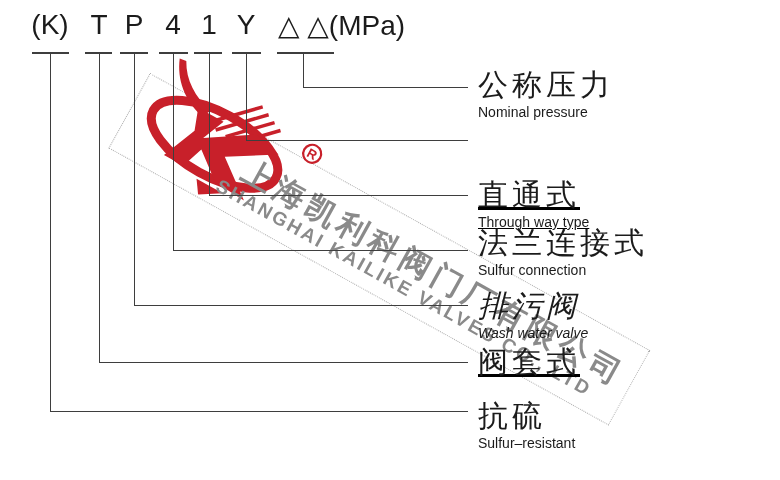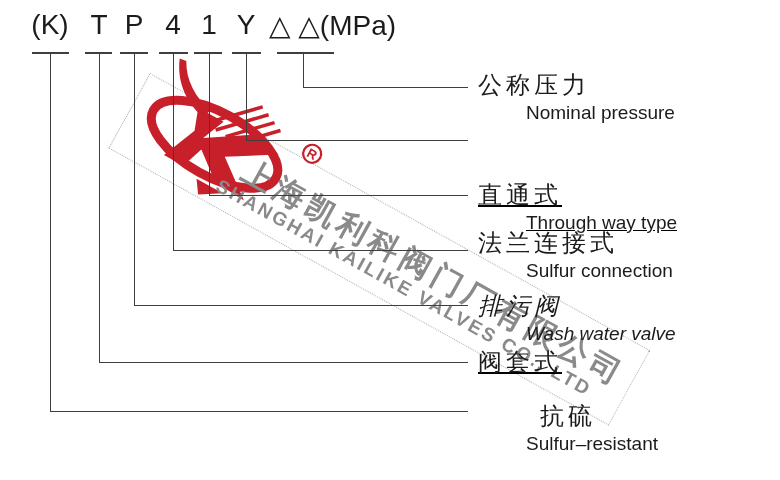--- a/index.html
+++ b/index.html
@@ -7,42 +7,42 @@
     position:relative;width:780px;height:480px;background:#ffffff;
     font-family:"Liberation Sans",sans-serif;overflow:hidden;
   }
   
   .code-char{
     position:absolute;top:9px;font-size:28px;color:#1b1b1b;
     transform:translateX(-50%);white-space:nowrap;z-index:3;
   }
   .code-char.wide{transform:none;}
   .c1{left:50px;} .c2{left:99px;} .c3{left:134px;} .c4{left:173px;}
-  .c5{left:209px;} .c6{left:246px;} .c7{left:269px;}
+  .c5{left:209px;} .c6{left:246px;} .c7{left:278px;}
   
   .tick{position:absolute;top:52px;height:0;border-top:2px solid #3e3e3e;z-index:3;}
   .t1{left:32px;width:37px;} .t2{left:85px;width:27px;} .t3{left:120px;width:28px;}
   .t4{left:159px;width:29px;} .t5{left:194px;width:28px;} .t6{left:232px;width:29px;}
   .t7{left:277px;width:57px;}
   
   .vline{position:absolute;top:53px;width:0;border-left:1.5px solid #3e3e3e;z-index:3;}
   .hline{position:absolute;height:0;border-top:1.5px solid #3e3e3e;z-index:3;}
   .v1{left:302.5px;height:34px;} .h1{left:302.5px;top:87px;width:165px;}
   .v2{left:245.5px;height:87px;} .h2{left:245.5px;top:140px;width:222px;}
   .v3{left:208.5px;height:142px;} .h3{left:208.5px;top:195px;width:259px;}
   .v4{left:172.5px;height:197px;} .h4{left:172.5px;top:250px;width:295px;}
   .v5{left:133.5px;height:252px;} .h5{left:133.5px;top:305px;width:334px;}
   .v6{left:98.5px;height:309px;}  .h6{left:98.5px;top:362px;width:369px;}
   .v7{left:49.5px;height:358px;}  .h7{left:49.5px;top:411px;width:418px;}
   
   .label{position:absolute;left:478px;z-index:3;white-space:nowrap;}
   .g1{top:70px;} .g2{top:124px;} .g3{top:180px;text-decoration:underline;} .g4{top:228px;}
-  .g5{top:291px;font-style:italic;} .g6{top:347px;text-decoration:underline;} .g7{top:401px;text-align:center;}
-  .label .cn{font-size:24px;line-height:30px;letter-spacing:4px;color:#1b1b1b;}
-  .label .en{font-size:19px;line-height:25px;color:#1b1b1b;margin-left:48px;}
+  .g5{top:291px;font-style:italic;} .g6{top:347px;text-decoration:underline;} .g7{top:401px;}
+  .label .cn{font-size:30px;line-height:30px;letter-spacing:4px;color:#1b1b1b;}
+  .label .en{font-size:14px;line-height:25px;color:#1b1b1b;}
   
   .watermark{
     position:absolute;left:150px;top:73px;width:570px;height:84px;
     border:1px dotted #b0b0b0;transform:rotate(29deg);transform-origin:top left;
     z-index:1;
   }
   .wm-logo{position:absolute;left:-6px;top:-30px;width:200px;height:112px;}
   .wm-cn{
     position:absolute;left:128px;top:16px;font-size:31px;font-weight:bold;
     letter-spacing:5px;color:#8a8a8a;white-space:nowrap;

